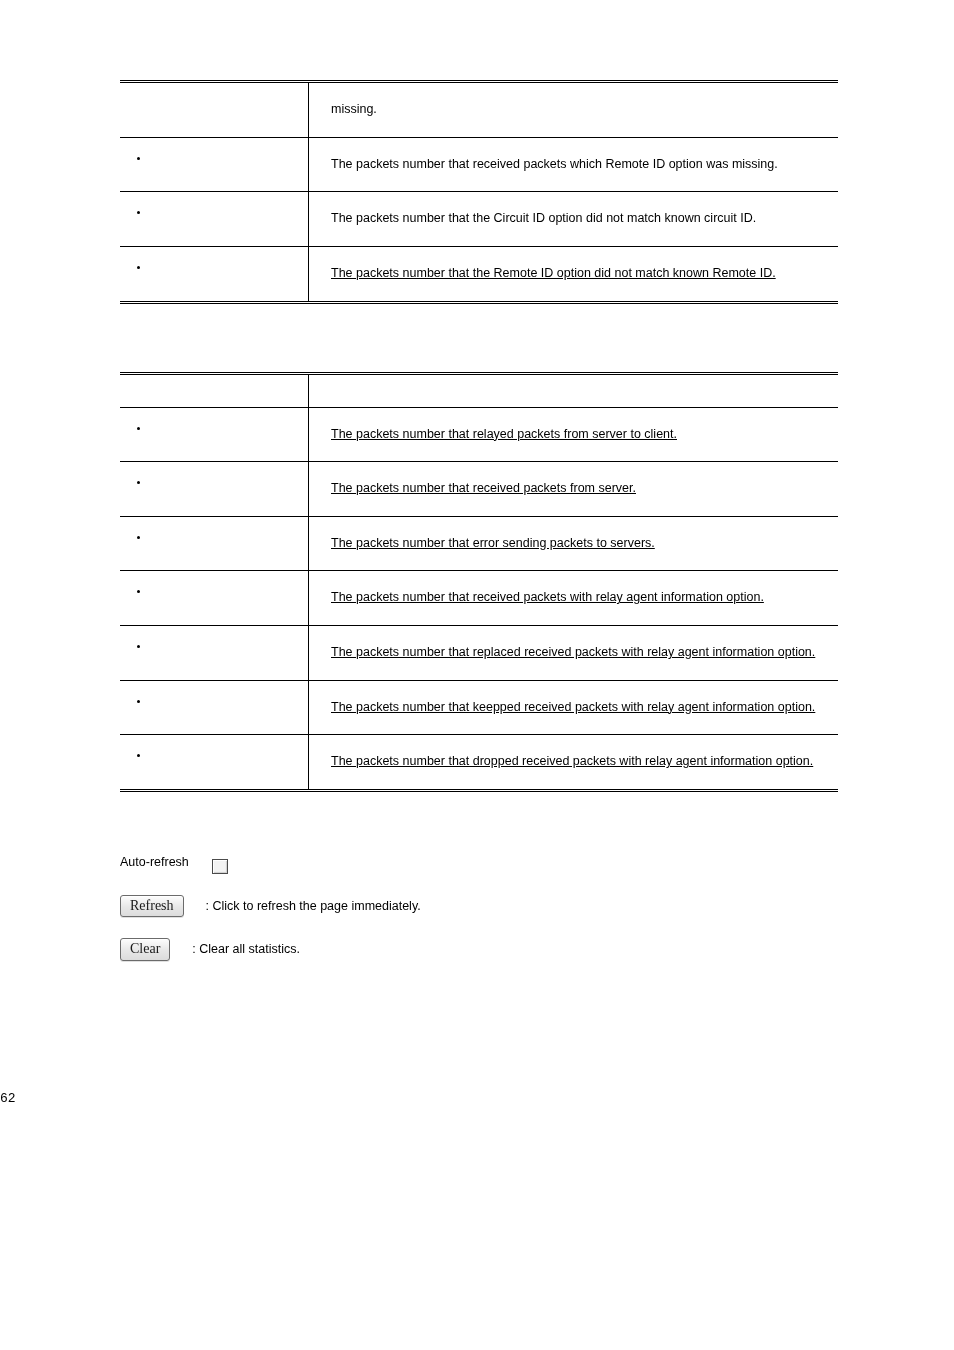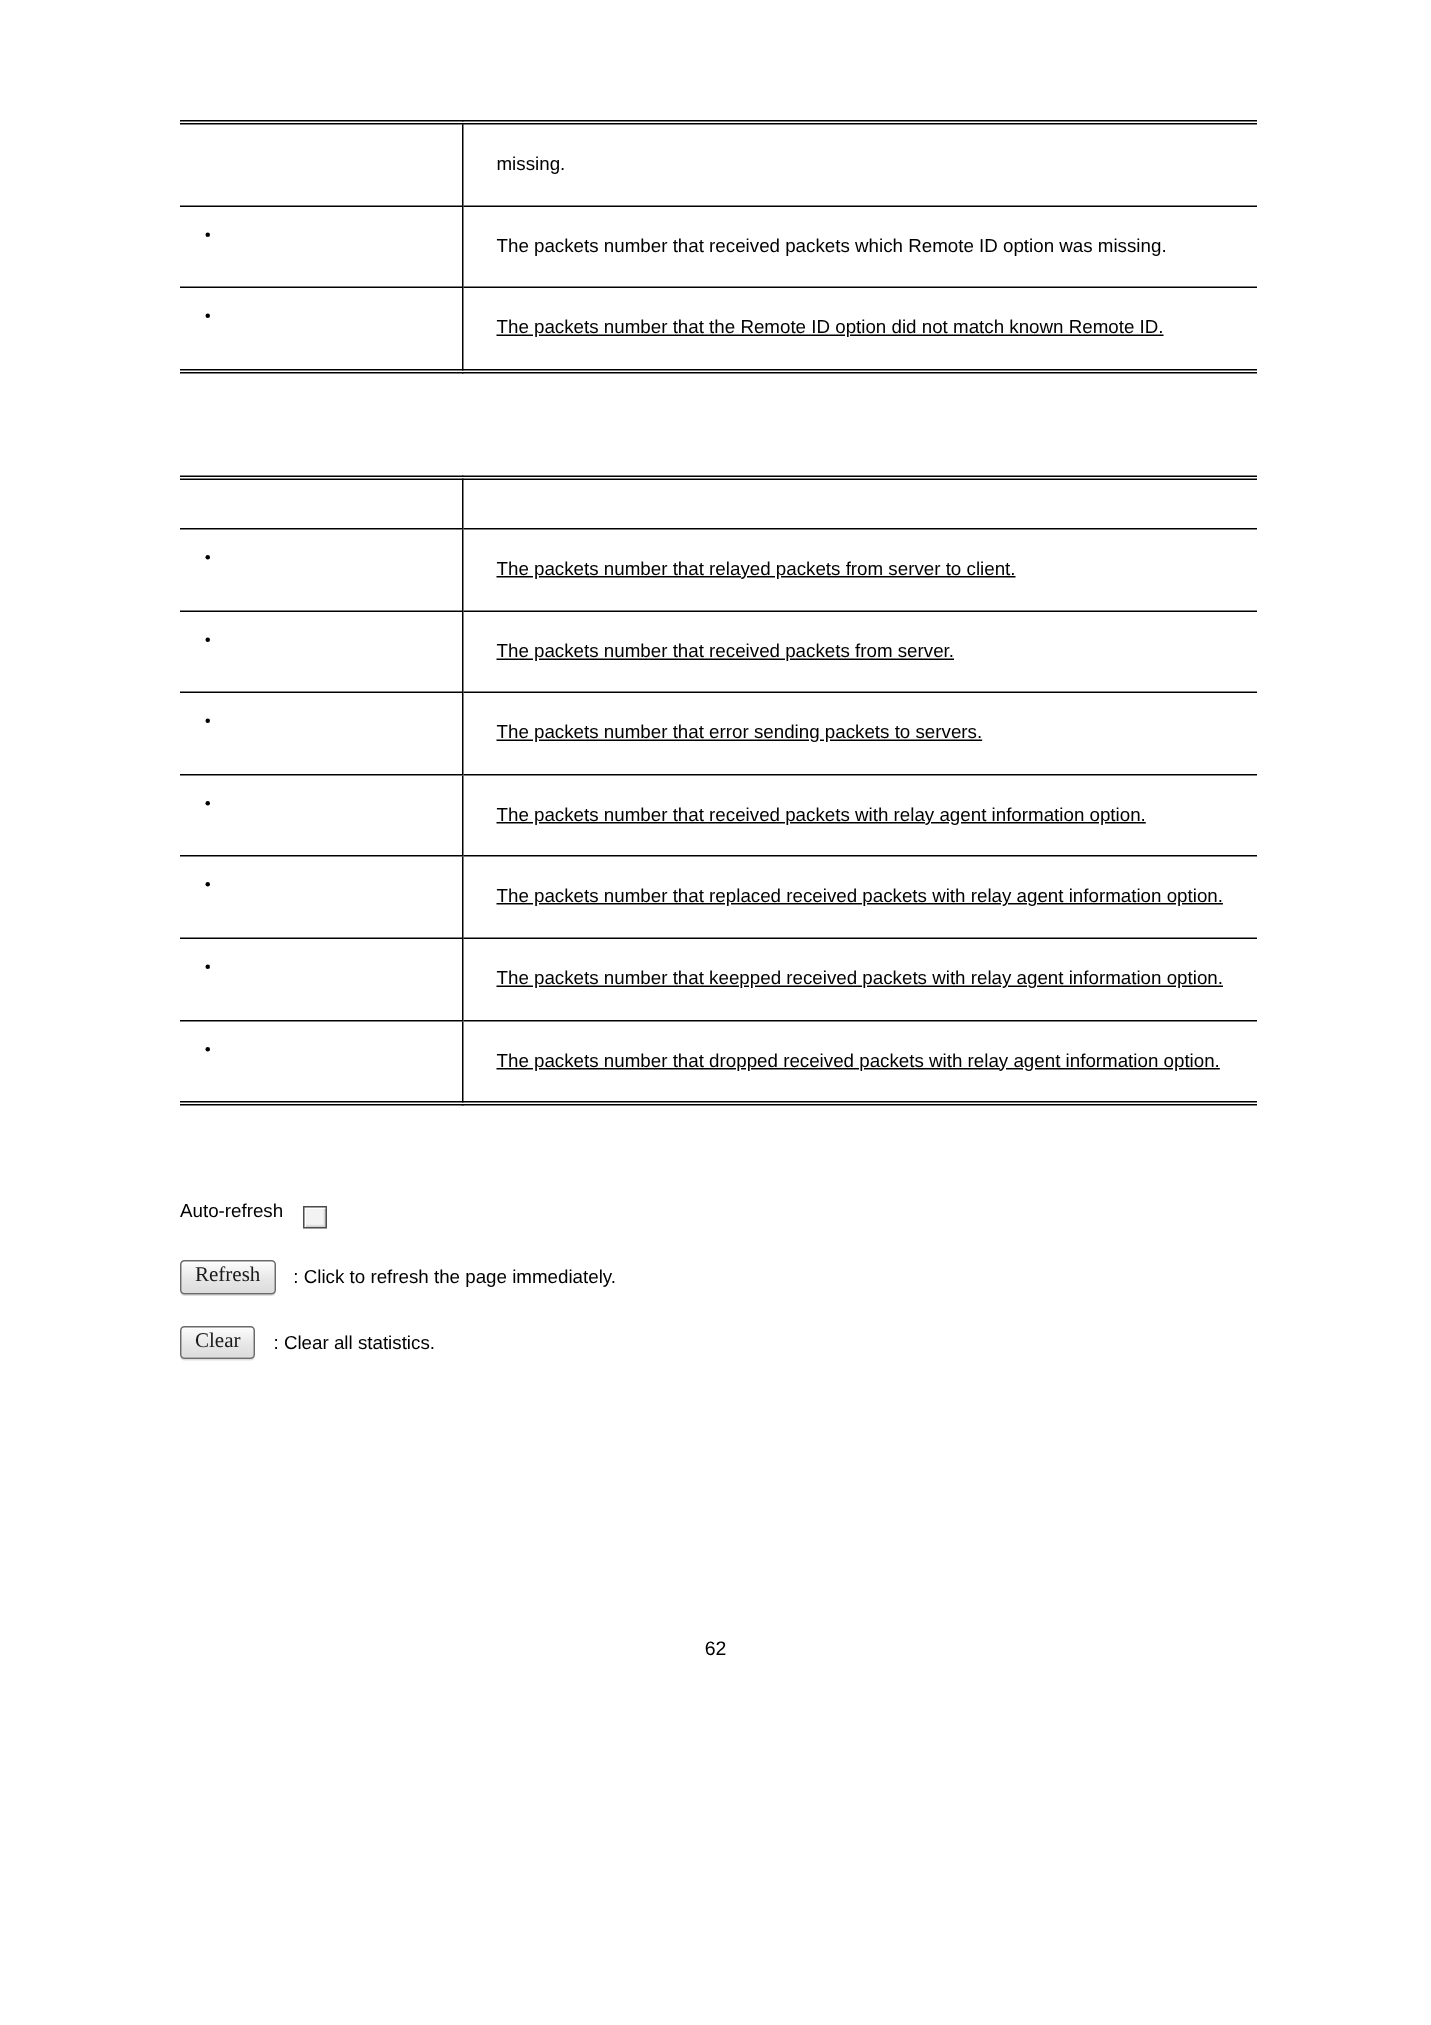--- a/index.html
+++ b/index.html
@@ -51,21 +51,21 @@
     
     tr.hdr td.col2 { height: 16px; padding-top: 8px; padding-bottom: 8px; }
     
     .table-gap { height: 68px; }
 
     
     .para-block { margin-top: 58px; font-size: 12.5px; line-height: 2.05; }
     .para-line {
       display: flex;
       align-items: flex-end;
-      gap: 12px;
+      gap: 22px;
       margin-bottom: 18px;
     }
     .para-line .txt { }
 
     
     .cb-icon {
       display: inline-block;
       width: 14px; height: 13px;
       border: 1px solid #4b4b4b;
       background: #f3f3f3;
@@ -86,23 +86,23 @@
       box-shadow: 0 1px 0 rgba(0,0,0,.12), inset 0 1px 0 #fff;
       line-height: 1.1;
       margin-bottom: 2px;
     }
 
     
     .pagenum {
       position: absolute;
       bottom: 68px;
       left: 0; right: 0;
-      text-align: center;
+      text-align: left;
       font-size: 13px;
-      font-family: Liberation Sans, sans-serif;
+      font-family: Liberation Mono, monospace;
     }
   </style>
 </head>
 <body>
 
 <div class="page">
 
   <table class="tbl tbl-outer-top">
 
     <tbody>
@@ -116,20 +116,28 @@
         <ul class="empty">
               <li>x</li>
             </ul>
         <ul style="margin-top:-25px;">
               <li></li>
             </ul>
       </td>
       <td class="col2">The packets number that received packets which Remote ID option was missing.</td>
     </tr>
 
+    <tr class="row-sep">
+      <td class="col1">
+        <ul>
+              <li></li>
+            </ul>
+      </td>
+      <td class="col2">The packets number that the Circuit ID option did not match known circuit ID.</td>
+    </tr>
 
     <tr class="row-sep tbl-outer-bottom">
       <td class="col1">
         <ul>
               <li></li>
             </ul>
       </td>
       <td class="col2">The packets number that the Remote ID option did not match known Remote ID.</td>
     </tr>
   </tbody>

